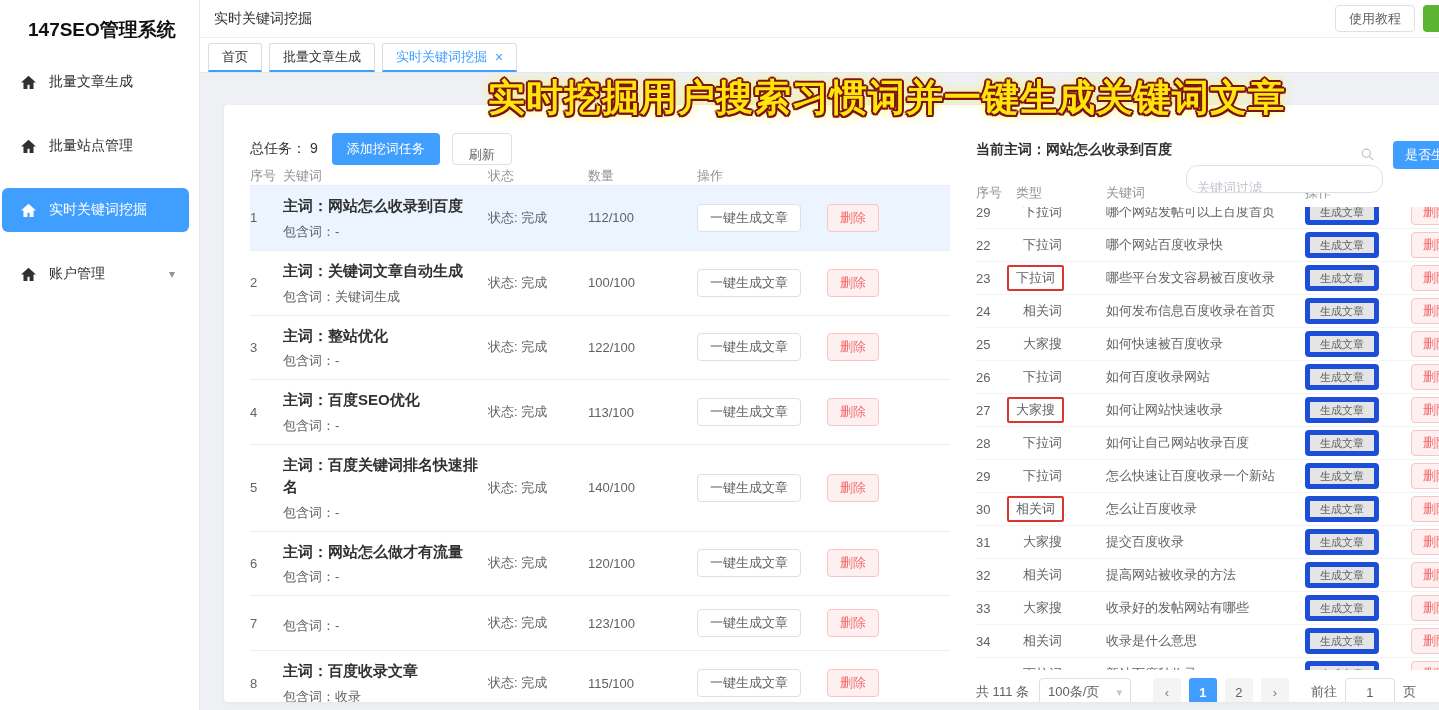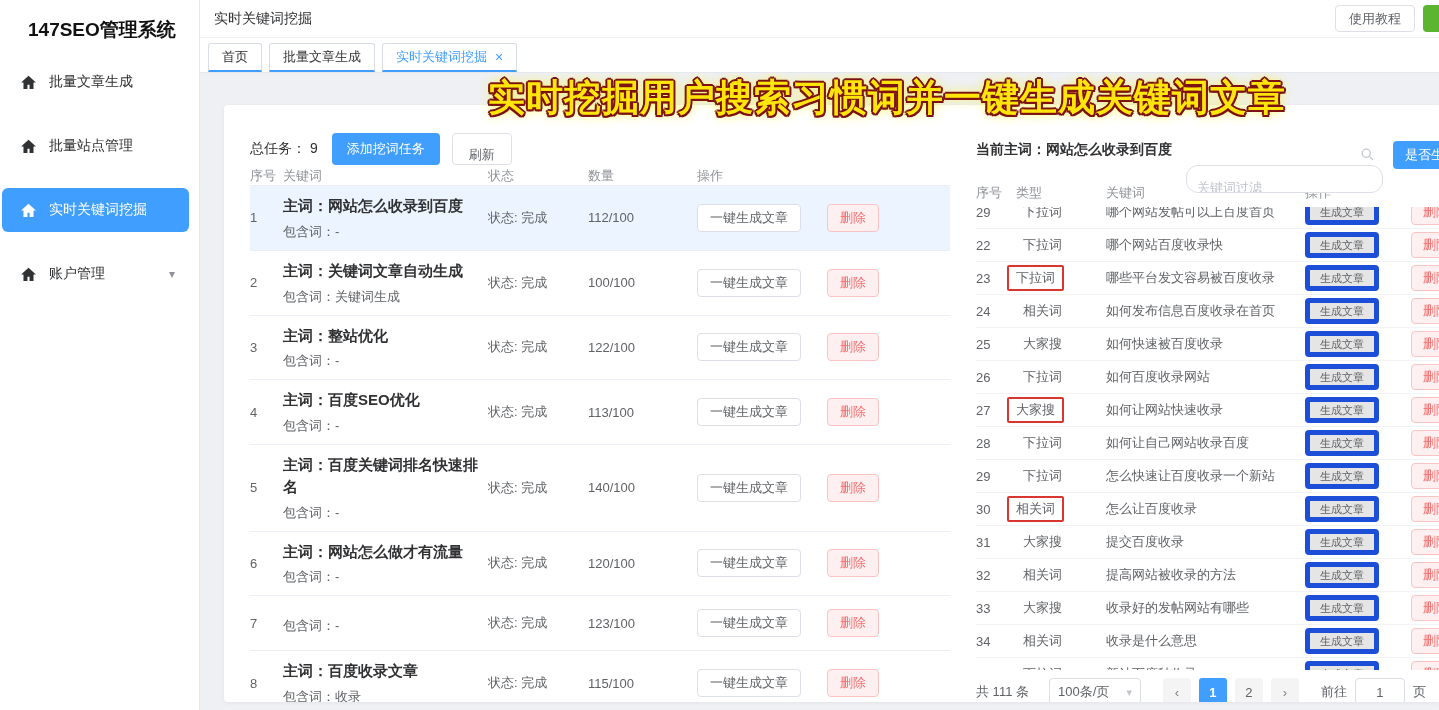--- a/index.html
+++ b/index.html
@@ -101,21 +101,21 @@
     border-bottom:1px solid #f2f3f5; }
   .rtype { display:inline-block; padding:2px 7px; }
   .rtype.redbox { border:2px solid #d93630; border-radius:2px; margin-left:-9px; }
   .btn-rgen { height:26px; padding:0 10px; background:#e5e5e5; border:5px solid #1d4ed8; border-radius:4px;
     font-size:11px; color:#606266; cursor:pointer; white-space:nowrap; }
   .btn-rdel { height:26px; padding:0 11px; background:#fef0f0; border:1px solid #fbc4c4; border-radius:4px;
     font-size:13px; color:#f56c6c; margin-left:32px; cursor:pointer; white-space:nowrap; }
 
   
   .pager { display:flex; align-items:center; margin-top:8px; font-size:13px; color:#606266; flex-shrink:0; }
-  .pg-total { margin-right:20px; white-space:nowrap; }
+  .pg-total { margin-right:10px; white-space:nowrap; }
   .pg-size { position:relative; width:92px; height:28px; border:1px solid #dcdfe6; border-radius:4px;
     display:flex; align-items:center; padding:0 8px; color:#606266; cursor:pointer; background:#fff; }
   .pg-size .chev { margin-left:auto; color:#c0c4cc; font-size:11px; }
   .pg-arrow { width:28px; height:28px; border-radius:3px; background:#f4f4f5; color:#7d8086;
     display:flex; align-items:center; justify-content:center; margin-left:8px; cursor:pointer; font-size:13px; }
   .pg-arrow.first { margin-left:22px; }
   .pg-page { min-width:28px; height:28px; border-radius:3px; background:#f4f4f5; color:#606266;
     display:flex; align-items:center; justify-content:center; margin-left:8px; cursor:pointer; font-size:13px; }
   .pg-page.active { background:#409eff; color:#fff; font-weight:bold; }
   .pg-goto { margin-left:22px; white-space:nowrap; }

